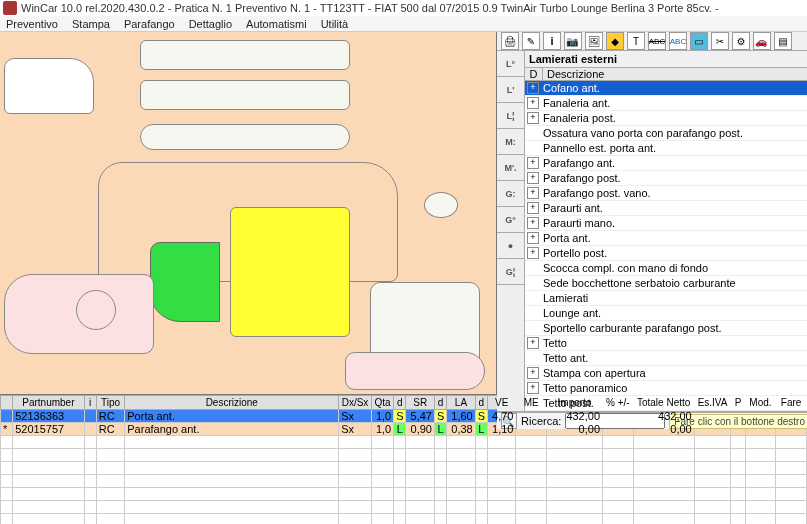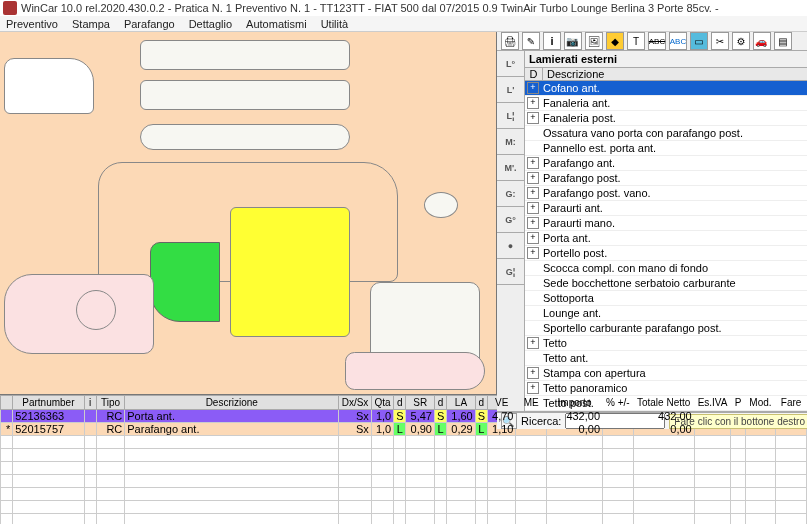--- a/index.html
+++ b/index.html
@@ -26,27 +26,27 @@
 .tree-row .indent { display:inline-block; }
 .tree-title { background: #f0f0f0; font-weight: bold; padding: 2px 4px; font-size: 11px; border-bottom: 1px solid #aaa; }
 .search-row { height: 20px; display: flex; align-items: center; gap: 4px; padding: 0 4px; background: #f5f5f5; border-top: 1px solid #aaa; }
 .search-row .mag { width: 16px; height: 16px; border:1px solid #999; display:flex; align-items:center; justify-content:center; font-size:10px; }
 .search-row input { width: 100px; height: 16px; font-size: 10px; }
 .search-row .hint { flex:1; background: #ffffcc; border:1px solid #c8c070; padding: 1px 4px; font-size: 10px; color: #444; white-space: nowrap; overflow: hidden; }
 .grid { width: 807px; border-top: 1px solid #777; overflow-x:auto; }
 .grid table { border-collapse: collapse; width: 100%; font-size: 10px; table-layout: fixed; }
 .grid th { background: #e0e0e0; border: 1px solid #aaa; padding: 1px 2px; font-weight: normal; font-size: 10px; white-space: nowrap; overflow:hidden; }
 .grid td { border: 1px solid #ccc; padding: 0 2px; height: 13px; white-space: nowrap; overflow:hidden; }
-.grid .row1 td { background: #8b5cf6; }
+.grid .row1 td { background: #3b82f6; }
 .grid .row2 td { background: #fcd9b6; }
 .grid .empty td { background: #fff; height: 13px; }
 .cell-S { background: #ffff66 !important; text-align:center; }
 .cell-L { background: #66ff66 !important; text-align:center; }
 .num { text-align: right; }
-.ctr { text-align: right; }
+.ctr { text-align: left; }
 
 .part { position:absolute; border:1px solid #888; background:#f7f7f2; }
 .door-yellow { background:#ffff33; border:1px solid #888; }
 .fender-green { background:#33dd44; border:1px solid #666; }
 .wire { position:absolute; border:1px solid #888; background:#fff; }
 </style>
 </head>
 <body>
 
 <div class="titlebar">
@@ -172,21 +172,21 @@
             <div class="tree-row">
               <span class="indent" style="width:16px"></span>
               <span>Scocca compl. con mano di fondo</span>
             </div>
             <div class="tree-row">
               <span class="indent" style="width:16px"></span>
               <span>Sede bocchettone serbatoio carburante</span>
             </div>
             <div class="tree-row">
               <span class="indent" style="width:16px"></span>
-              <span>Sottoporta</span>
+              <span>Lamierati</span>
             </div>
             <div class="tree-row">
               <span class="indent" style="width:16px"></span>
               <span>Lounge ant.</span>
             </div>
             <div class="tree-row">
               <span class="indent" style="width:16px"></span>
               <span>Sportello carburante parafango post.</span>
             </div>
             <div class="tree-row">
@@ -300,21 +300,21 @@
           <td class="ctr">*</td>
           <td>52015757</td>
           <td></td>
           <td class="ctr">RC</td>
           <td>Parafango ant.</td>
           <td class="ctr">Sx</td>
           <td class="num">1,0</td>
           <td class="cell-L">L</td>
           <td class="num">0,90</td>
           <td class="cell-L">L</td>
-          <td class="num">0,29</td>
+          <td class="num">0,38</td>
           <td class="cell-L">L</td>
           <td class="num">1,10</td>
           <td></td>
           <td class="num">0,00</td>
           <td></td>
           <td class="num">0,00</td>
           <td></td>
           <td></td>
           <td></td>
           <td></td>

